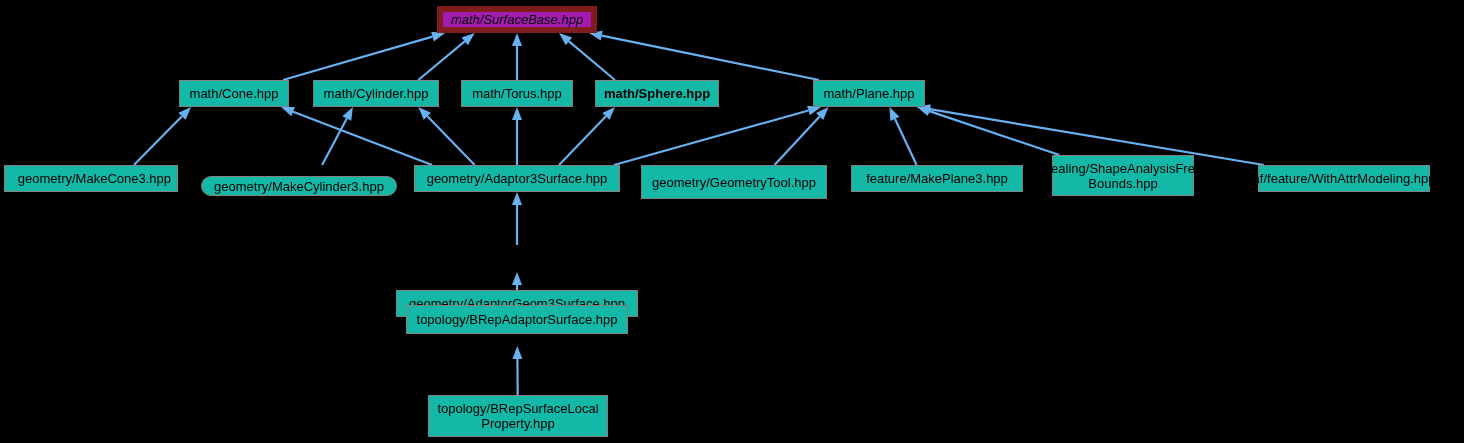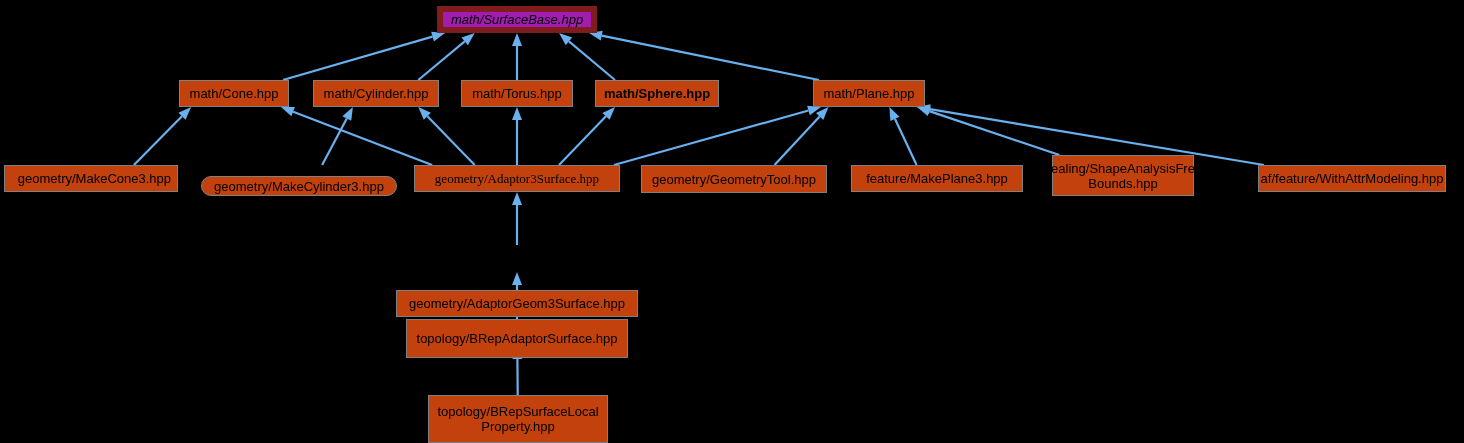--- a/index.html
+++ b/index.html
@@ -24,21 +24,21 @@
     pointer-events: none;
   }
   .graph-node {
     position: absolute;
     box-sizing: border-box;
     display: flex;
     align-items: center;
     justify-content: center;
     text-align: center;
     border: 1px solid #808080;
-    background: #c2410c;
+    background: #14b8a6;
     color: #000000;
     font-size: 13px;
     line-height: 15px;
     letter-spacing: 0px;
     white-space: pre-line;
     z-index: 2;
   }
   .graph-node.root {
     background: #a21caf;
     border: 6px solid #7f1d1d;
@@ -94,23 +94,23 @@
       <polygon points="517.3,346 522.4059523242894,358.9587519021734 512.4062855021399,359.0403818354155" fill="#69b0ef"></polygon>
     </svg>
 <div class="graph-node root" style="left: 437px; top: 6px; width: 160px; height: 27px;"><span class="node-label">math/SurfaceBase.hpp</span></div>
     <div class="graph-node" style="left: 179px; top: 80px; width: 110px; height: 27px;"><span class="node-label">math/Cone.hpp</span></div>
     <div class="graph-node" style="left: 313px; top: 80px; width: 126px; height: 27px;"><span class="node-label">math/Cylinder.hpp</span></div>
     <div class="graph-node" style="left: 461px; top: 80px; width: 112px; height: 27px;"><span class="node-label">math/Torus.hpp</span></div>
     <div class="graph-node" style="left: 595px; top: 80px; width: 124px; height: 27px; font-weight: bold;"><span class="node-label">math/Sphere.hpp</span></div>
     <div class="graph-node" style="left: 813px; top: 80px; width: 112px; height: 27px;"><span class="node-label">math/Plane.hpp</span></div>
     <div class="graph-node" style="left: 4px; top: 165px; width: 174px; height: 27px; justify-content: flex-end;"><span class="node-label">geometry/MakeCone3.hpp</span></div>
     <div class="graph-node" style="left: 201px; top: 176px; width: 196px; height: 20px; border-radius: 13px;"><span class="node-label">geometry/MakeCylinder3.hpp</span></div>
-    <div class="graph-node" style="left: 414px; top: 165px; width: 206px; height: 27px; font-family: Liberation Serif, serif;"><span class="node-label">geometry/Adaptor3Surface.hpp</span></div>
-    <div class="graph-node" style="left: 641px; top: 165px; width: 186px; height: 28px;"><span class="node-label">geometry/GeometryTool.hpp</span></div>
+    <div class="graph-node" style="left: 414px; top: 165px; width: 206px; height: 27px;"><span class="node-label">geometry/Adaptor3Surface.hpp</span></div>
+    <div class="graph-node" style="left: 641px; top: 165px; width: 186px; height: 34px;"><span class="node-label">geometry/GeometryTool.hpp</span></div>
     <div class="graph-node" style="left: 851px; top: 165px; width: 172px; height: 27px;"><span class="node-label">feature/MakePlane3.hpp</span></div>
     <div class="graph-node" style="left: 1052px; top: 155px; width: 142px; height: 41px;"><span class="node-label">healing/ShapeAnalysisFree
 Bounds.hpp</span></div>
-    <div class="graph-node" style="left: 1258px; top: 165px; width: 188px; height: 27px;"><span class="node-label">af/feature/WithAttrModeling.hpp</span></div>
+    <div class="graph-node" style="left: 1258px; top: 165px; width: 172px; height: 27px;"><span class="node-label">af/feature/WithAttrModeling.hpp</span></div>
     <div class="graph-node" style="left: 396px; top: 245px; width: 242px; height: 27px; margin-top: 45px;"><span class="node-label">geometry/AdaptorGeom3Surface.hpp</span></div>
-    <div class="graph-node" style="left: 406px; top: 319px; width: 222px; height: 39px;"><span class="node-label">topology/BRepAdaptorSurface.hpp</span></div>
-    <div class="graph-node" style="left: 428px; top: 395px; width: 180px; height: 48px;"><span class="node-label">topology/BRepSurfaceLocal
+    <div class="graph-node" style="left: 406px; top: 305px; width: 222px; height: 29px;"><span class="node-label">topology/BRepAdaptorSurface.hpp</span></div>
+    <div class="graph-node" style="left: 428px; top: 395px; width: 180px; height: 42px;"><span class="node-label">topology/BRepSurfaceLocal
 Property.hpp</span></div>
   </div>
 
 </body></html>

